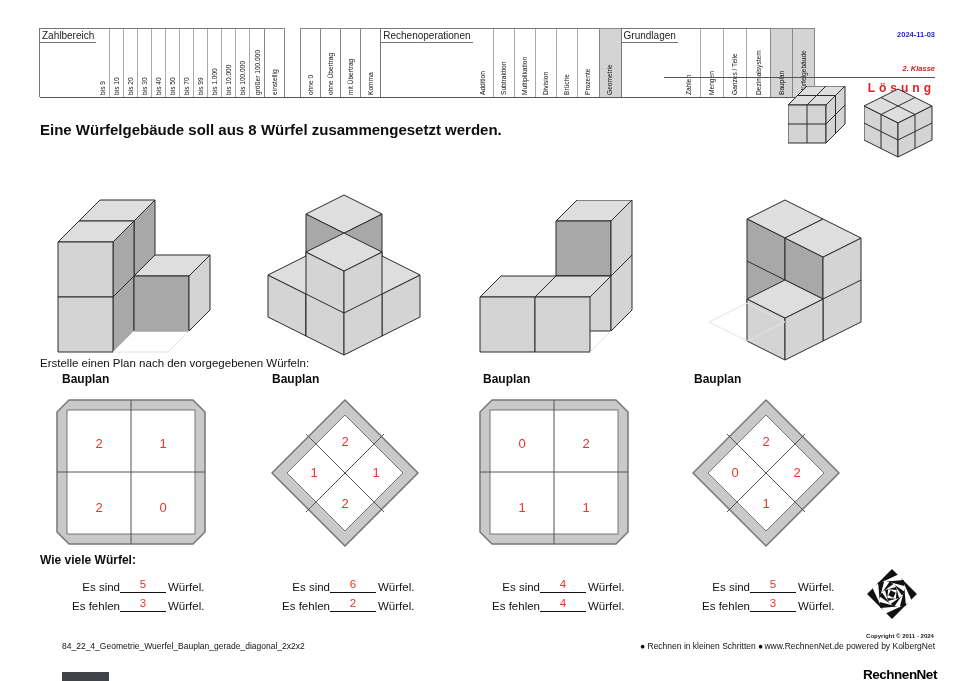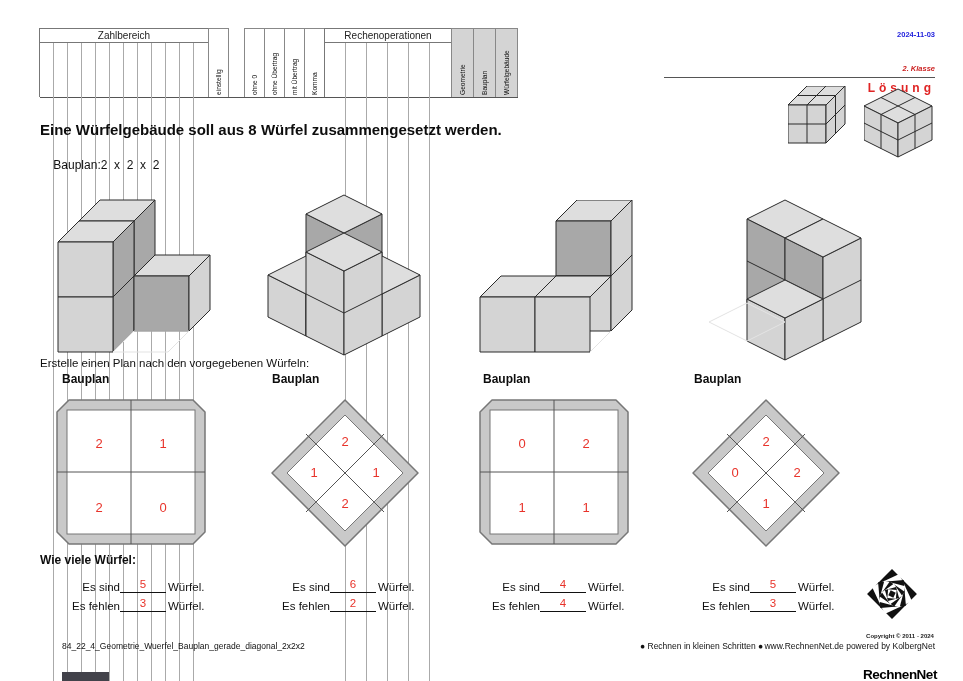--- a/index.html
+++ b/index.html
@@ -2,21 +2,21 @@
 <html><head>
 <meta charset="utf-8">
 <style>
   html,body{margin:0;padding:0;background:#fff;}
   .page{position:relative;width:963px;height:681px;background:#ffffff;overflow:hidden;
         font-family:"Liberation Sans", sans-serif;color:#111;}
 
   
   .htable{position:absolute;left:40px;top:28px;height:70px;display:flex;align-items:stretch;
           border-bottom:1.5px solid #555;box-sizing:border-box;}
-  .hgroup{display:flex;flex-direction:column;border:1px solid #777;border-bottom:none;margin-left:-1px;box-sizing:border-box;}
+  .hgroup{display:flex;border:1px solid #777;border-bottom:none;margin-left:-1px;box-sizing:border-box;}
   .hgroup-title{font-size:10px;line-height:13px;height:13px;text-align:center;border-bottom:1px solid #777;
                 white-space:nowrap;padding:0 2px;color:#222;}
   .hcells{display:flex;flex:1;}
   .hcell{display:flex;align-items:flex-end;justify-content:center;border-right:1px solid #aaa;
          box-sizing:border-box;padding:2px 0;}
   .hcell:last-child{border-right:none;}
   .hcol{display:flex;align-items:flex-end;justify-content:center;border:1px solid #888;border-bottom:none;
         margin-left:-1px;box-sizing:border-box;padding:2px 0;}
   .hgap{width:16px;}
   .hl{background:#d4d4d4;}
@@ -151,20 +151,37 @@
             <span class="vt">Brüche</span>
           </div>
         <div class="hcell" style="width:21px">
             <span class="vt">Prozente</span>
           </div>
       </div>
     </div>
     <div class="hcol hl" style="width:23px">
         <span class="vt">Geometrie</span>
       </div>
+    <div class="hgroup">
+      <div class="hgroup-title">Grundlagen</div>
+      <div class="hcells">
+        <div class="hcell" style="width:23px">
+            <span class="vt">Zahlen</span>
+          </div>
+        <div class="hcell" style="width:23px">
+            <span class="vt">Mengen</span>
+          </div>
+        <div class="hcell" style="width:23px">
+            <span class="vt">Ganzes / Teile</span>
+          </div>
+        <div class="hcell" style="width:23px">
+            <span class="vt">Dezimalsystem</span>
+          </div>
+      </div>
+    </div>
     <div class="hcol hl" style="width:23px">
         <span class="vt">Bauplan</span>
       </div>
     <div class="hcol hl" style="width:23px">
         <span class="vt">Würfelgebäude</span>
       </div>
   </div>
 
   <div class="hdr-date">2024-11-03</div>
   <div class="hdr-grade">2. Klasse</div>
@@ -188,23 +205,20 @@
     <polygon class="cube-poly f-light" points="34,69 68,52 68,18 34,35"></polygon>
     <line class="edge" x1="17" y1="26.5" x2="51" y2="9.5"></line>
     <line class="edge" x1="17" y1="9.5" x2="51" y2="26.5"></line>
     <line class="edge" x1="17" y1="26.5" x2="17" y2="60.5"></line>
     <line class="edge" x1="51" y1="26.5" x2="51" y2="60.5"></line>
     <line class="edge" x1="0" y1="35" x2="34" y2="52"></line>
     <line class="edge" x1="34" y1="52" x2="68" y2="35"></line>
   </svg>
 
   <div class="heading">Eine Würfelgebäude soll aus 8 Würfel zusammengesetzt werden.</div>
-  <div class="bauplan-line">
-    <span>Bauplan:</span><span style="white-space:pre">2  x  2  x  2</span>
-  </div>
 
   <svg style="position:absolute;left:40px;top:197px" width="200" height="162" viewBox="0 0 200 162">
     <polygon class="cube-poly f-top" points="39,24 60,3 115,3 94,24"></polygon>
     <polygon class="cube-poly f-dark" points="94,24 115,3 115,58 94,79"></polygon>
     <polygon class="cube-poly f-top" points="18,45 39,24 94,24 73,45"></polygon>
     <polygon class="cube-poly f-dark" points="73,45 94,24 94,134 73,155"></polygon>
     <line class="edge" x1="73" y1="100" x2="94" y2="79"></line>
     <polygon class="cube-poly f-light" points="18,45 73,45 73,100 18,100"></polygon>
     <polygon class="cube-poly f-light" points="18,100 73,100 73,155 18,155"></polygon>
     <polygon class="cube-poly f-top" points="94,79 115,58 170,58 149,79"></polygon>

